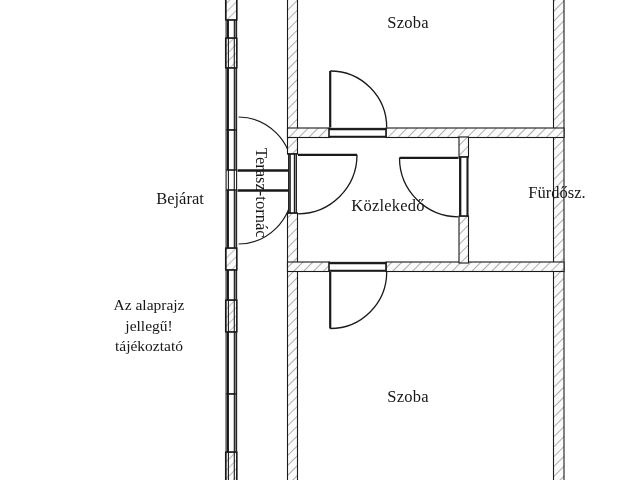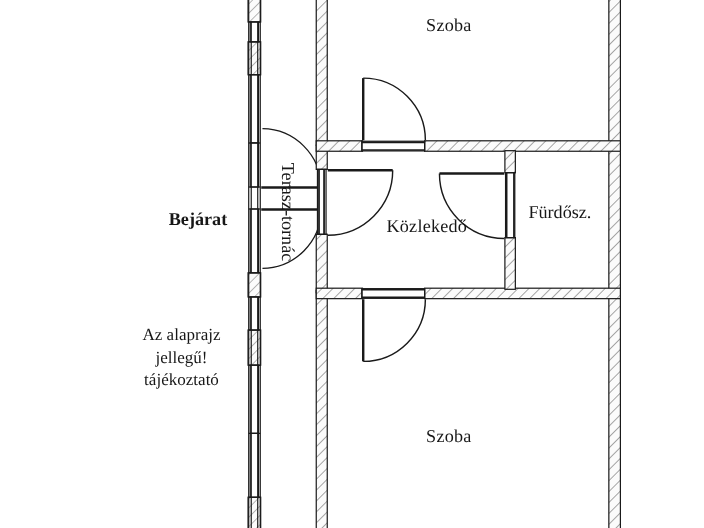--- a/index.html
+++ b/index.html
@@ -38,20 +38,21 @@
     -webkit-font-smoothing: antialiased;
   }
   .lbl-room {
     font-size: 16.5px;
     letter-spacing: 0.2px;
   }
   .lbl-bath {
     font-size: 16.5px;
     text-align: center;
     line-height: 1.35;
+    margin-left: 48px;
   }
   .lbl-entry {
     font-size: 16.5px;
   }
   .lbl-note {
     font-size: 15.5px;
     text-align: center;
     line-height: 1.33;
   }
   .lbl-terrace {
@@ -205,21 +206,21 @@
   <div class="plan-label lbl-room" style="left:408px; top:397px; transform:translate(-50%,-50%);">Szoba</div>
 
   <div class="plan-label lbl-room" style="left:388px; top:206px; transform:translate(-50%,-50%);">Közlekedő</div>
 
   <div class="plan-label lbl-bath" style="left:509px; top:193px; transform:translate(-50%,-50%);">
     <span class="note-line">Fürdősz.</span>
   </div>
 
   <div class="plan-label lbl-terrace" style="left:271px; top:148px;">Terasz-tornác</div>
 
-  <div class="plan-label lbl-entry" style="left:180px; top:199px; transform:translate(-50%,-50%);font-weight:bold;">Bejárat</div>
-
-  <div class="plan-label lbl-note" style="left:149px; top:326px; transform:translate(-50%,-50%);margin-left:16px;">
+  <div class="plan-label lbl-entry" style="left:180px; top:199px; transform:translate(-50%,-50%);">Bejárat</div>
+
+  <div class="plan-label lbl-note" style="left:149px; top:326px; transform:translate(-50%,-50%);">
     <span class="note-line">Az alaprajz</span>
     <span class="note-line">jellegű!</span>
     <span class="note-line">tájékoztató</span>
   </div>
 
 </div>
 
 </body></html>

